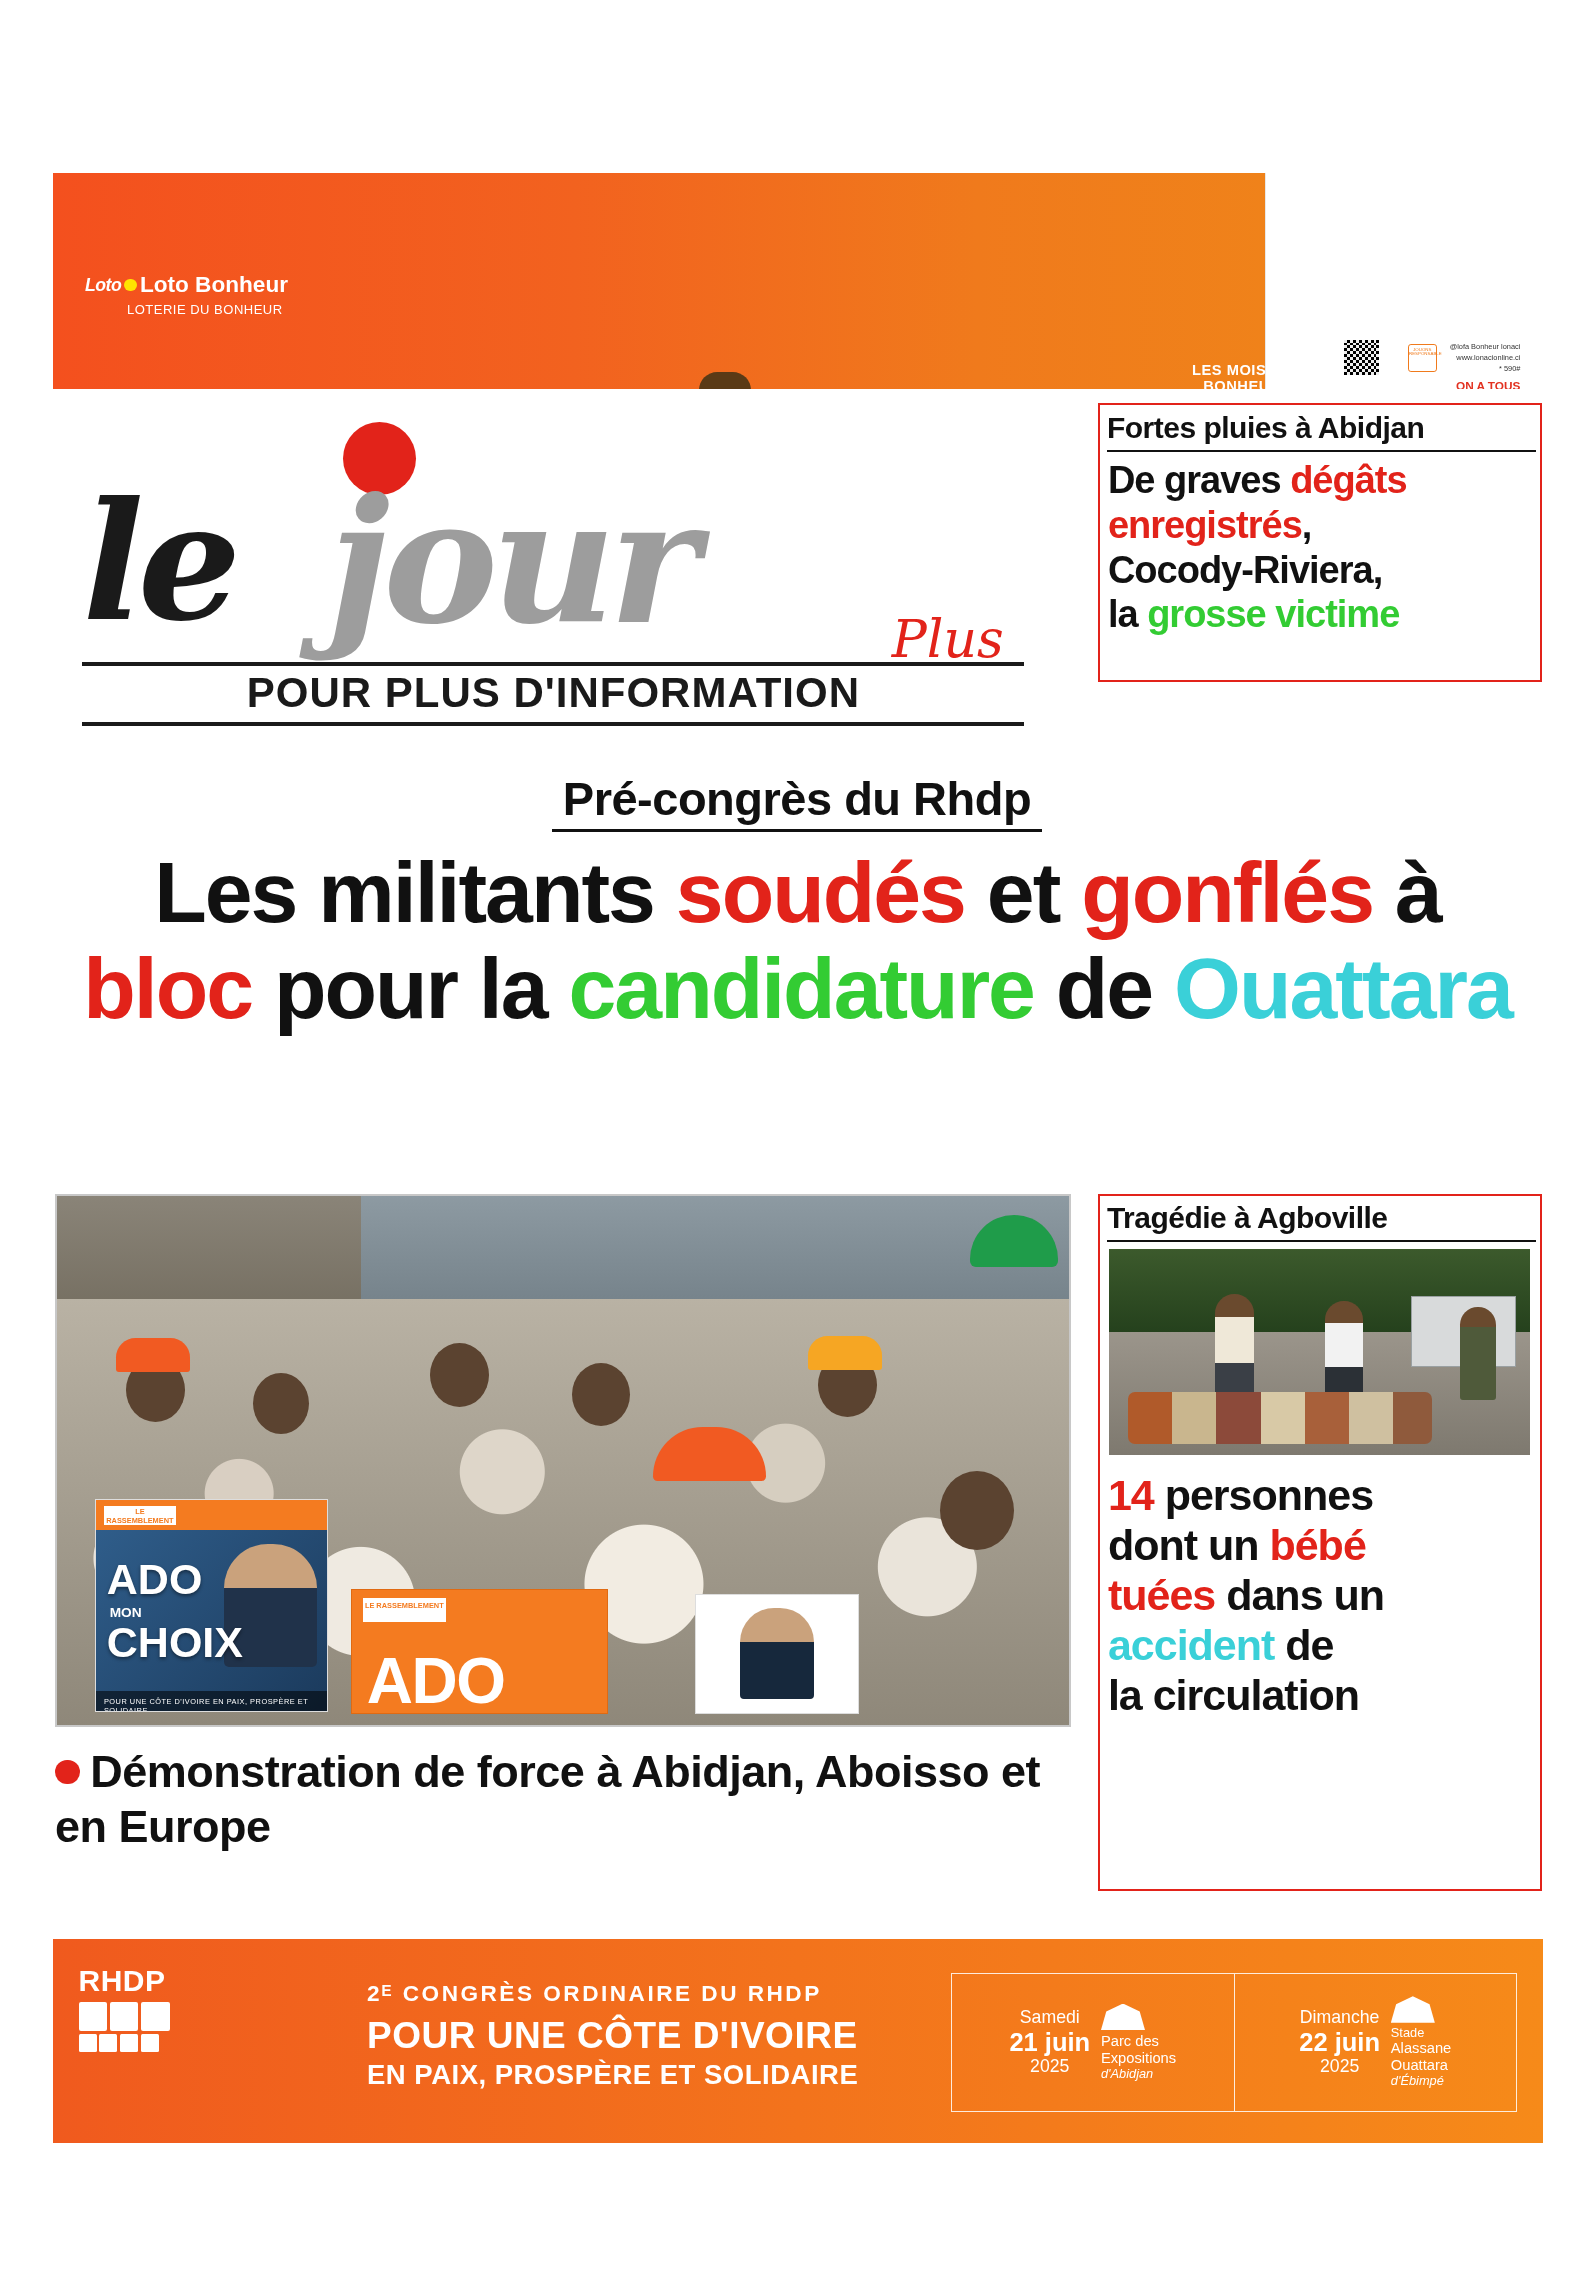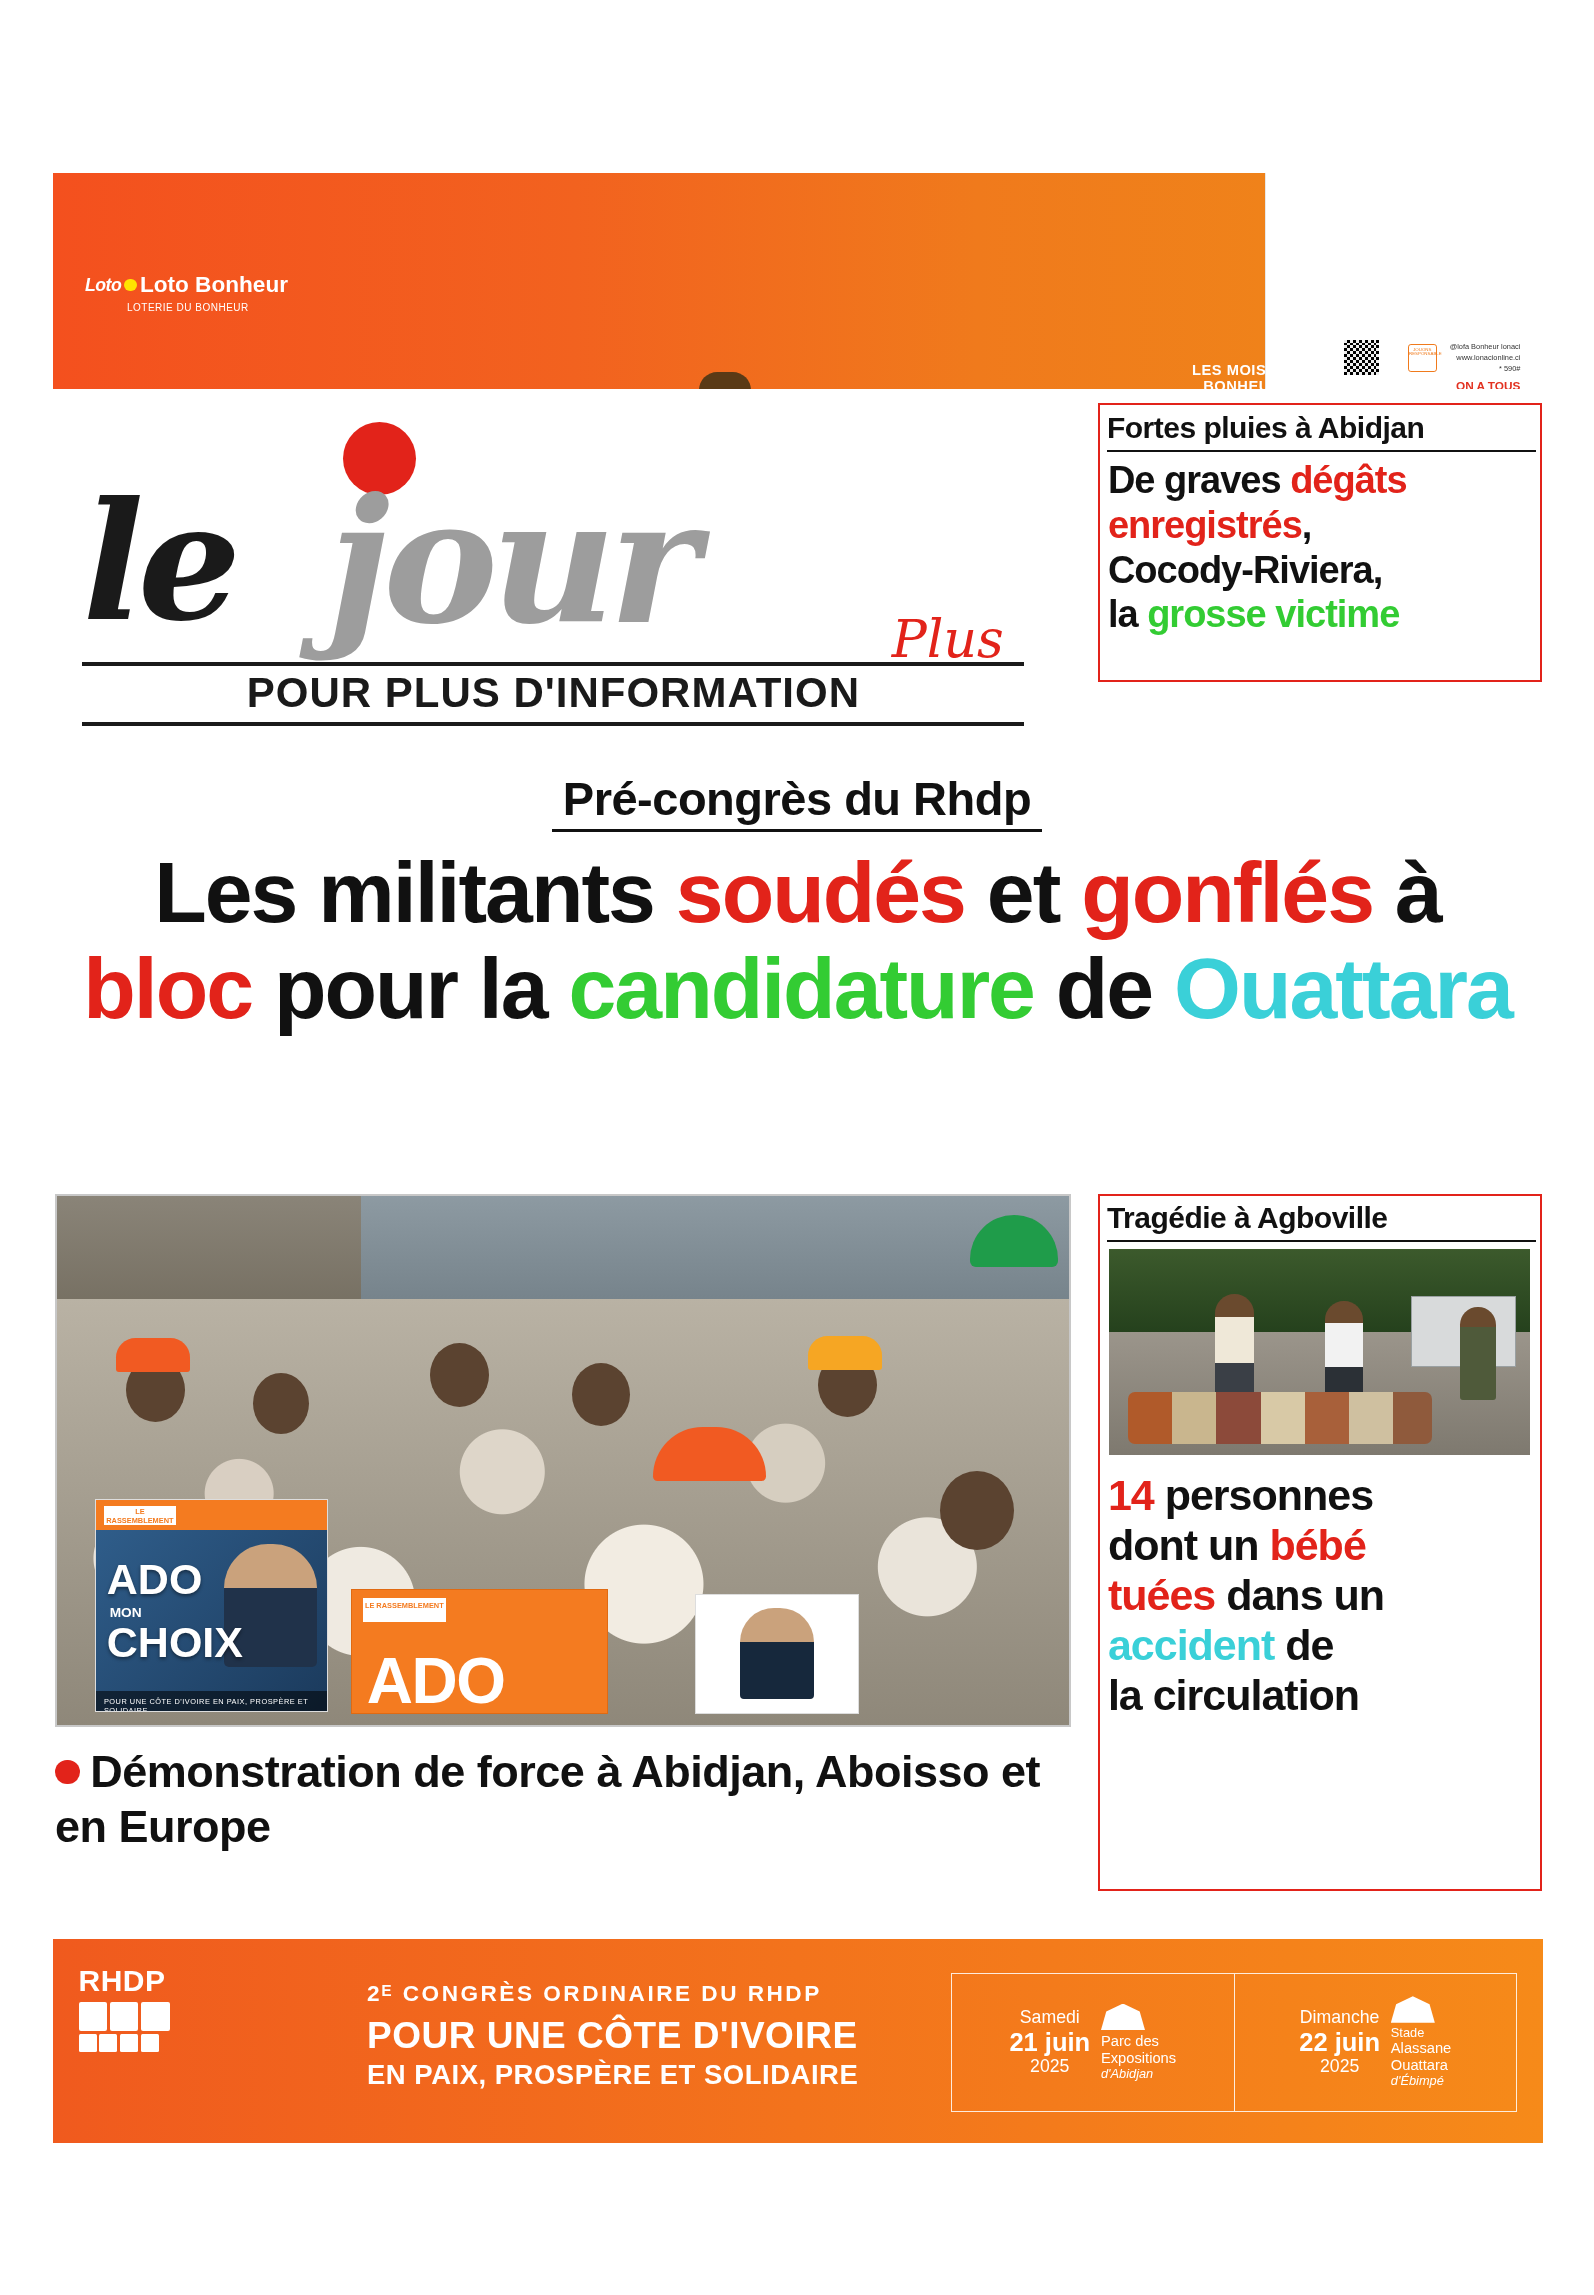--- a/index.html
+++ b/index.html
@@ -61,21 +61,21 @@
   }
   .lb-logo .lb-bon {
     color: #ffffff;
     font-size: 22.6px;
     font-weight: bold;
   }
   .lb-sub {
     position: absolute;
     left: 74px; top: 129px;
     color: #ffffff;
-    font-size: 10px;
+    font-size: 13px;
     letter-spacing: 0.5px;
   }
   .ad-dates {
     position: absolute;
     left: 314px; top: 215px;
     color: #ffffff;
     font-size: 14.7px;
     font-weight: bold;
   }
   .ad-treasure {

